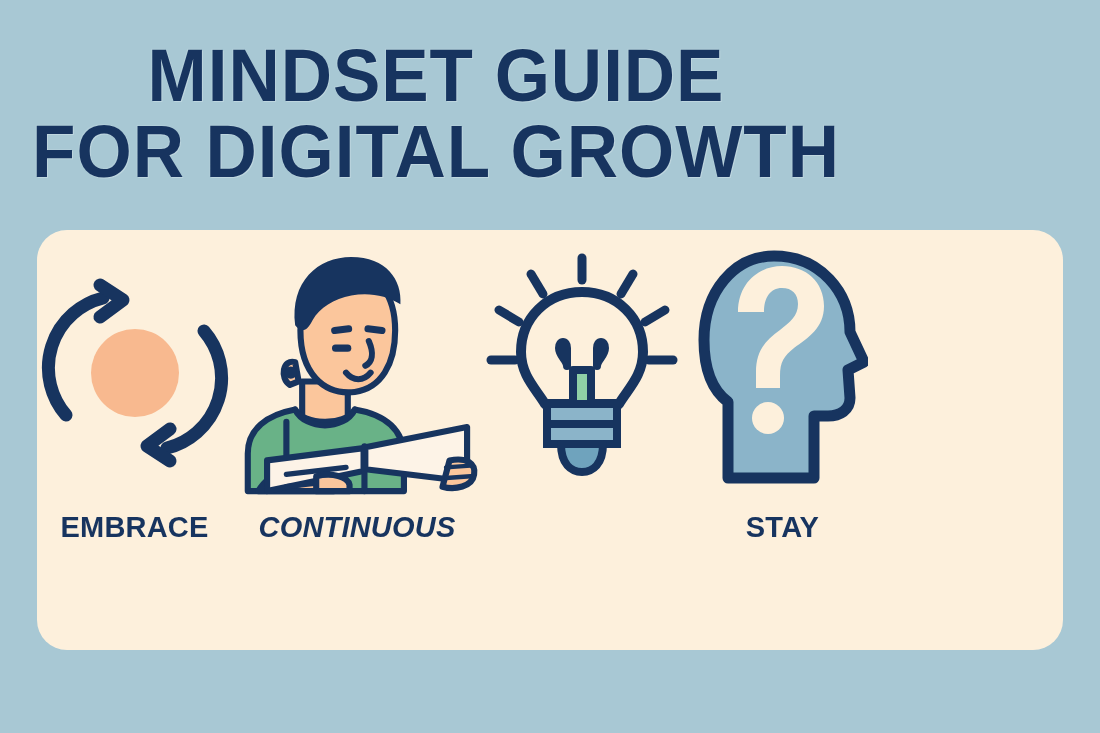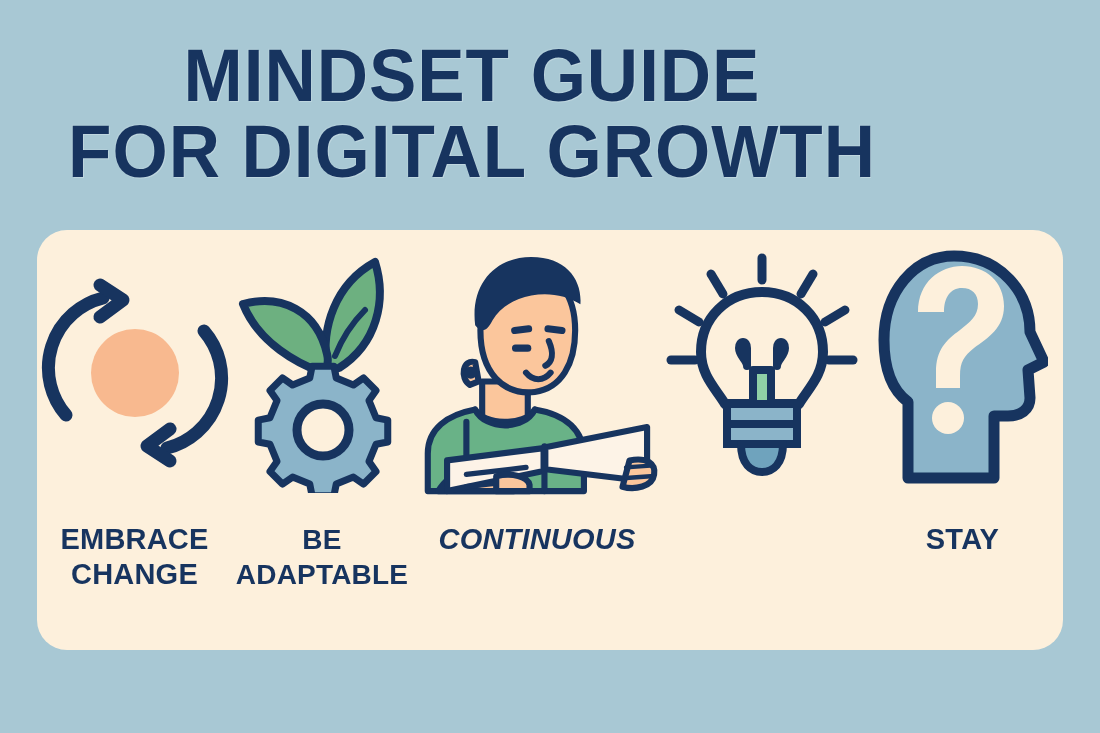--- a/index.html
+++ b/index.html
@@ -22,21 +22,20 @@
   }
 
   
   .title-block {
     position: absolute;
     top: 38px;
     left: 0;
     width: 872px;
     text-align: center;
     user-select: none;
-    margin-left: 36px;
   }
   .title-line {
     display: block;
     color: #17345f;
     font-family: "Liberation Sans", sans-serif;
     font-weight: bold;
     font-size: 74px;
     line-height: 76px;
     letter-spacing: 1px;
     text-transform: uppercase;
@@ -91,21 +90,20 @@
     color: #17345f;
     font-family: "Liberation Sans", sans-serif;
     font-weight: bold;
     font-size: 29px;
     line-height: 35px;
     letter-spacing: 0.2px;
     text-align: center;
     text-transform: uppercase;
     user-select: none;
     padding: 0 4px;
-    margin-top: 12px;
   }
   .caption.narrow { font-size: 28px; }
 </style>
 </head>
 <body>
 
 <div class="poster">
 
   <div class="title-block">
     <span class="title-line">MINDSET GUIDE</span>
@@ -123,61 +121,23 @@
           <g fill="none" stroke="#17345f" stroke-width="13" stroke-linecap="round">
             <path d="M 26 152 A 72 72 0 0 1 63 35"></path>
             <path d="M 164 68 A 72 72 0 0 1 127 185"></path>
           </g>
           <path d="M 60 22 L 83 37 L 60 54" fill="none" stroke="#17345f" stroke-width="13" stroke-linecap="round" stroke-linejoin="round"></path>
           <path d="M 130 198 L 107 183 L 130 166" fill="none" stroke="#17345f" stroke-width="13" stroke-linecap="round" stroke-linejoin="round"></path>
         </svg>
       </div>
       <div class="caption">
         <span>EMBRACE</span><br>
-        <span>CHANGE</span>
-      </div>
-    </div>
-
-    <div class="col col-adaptable">
-      <div class="art">
-        <svg width="175" height="245" viewBox="0 0 175 245">
-
-          <g>
-            <path d="M 92 118 C 86 80 100 36 140 14 C 152 52 142 96 104 120 C 100 122 94 122 92 118 Z" fill="#6db080" stroke="#17345f" stroke-width="8" stroke-linejoin="round"></path>
-            <path d="M 100 108 C 108 88 118 74 130 62" fill="none" stroke="#17345f" stroke-width="6" stroke-linecap="round"></path>
-          </g>
-
-          <g>
-            <path d="M 86 124 C 64 116 24 96 8 56 C 46 46 82 62 92 106 C 94 114 92 124 86 124 Z" fill="#6db080" stroke="#17345f" stroke-width="8" stroke-linejoin="round"></path>
-          </g>
-
-          <path d="M 88 124 L 88 140" fill="none" stroke="#17345f" stroke-width="9" stroke-linecap="round"></path>
-
-          <g transform="translate(88,176)">
-            <path d="
-              M -14 -68 L 14 -68 L 17 -53
-              L 39 -44 L 52 -53 L 68 -37
-              L 59 -24 L 68 -2 L 83 1
-              L 83 29 L 68 32 L 59 54
-              L 68 67 L 52 83 L 39 74
-              L 17 83 L 14 98 L -14 98
-              L -17 83 L -39 74 L -52 83
-              L -68 67 L -59 54 L -68 32
-              L -83 29 L -83 1 L -68 -2
-              L -59 -24 L -68 -37 L -52 -53
-              L -39 -44 L -17 -53 Z" fill="#8bb4c9" stroke="#17345f" stroke-width="9" stroke-linejoin="round" transform="scale(0.78) translate(0,-6)"></path>
-            <circle cx="0" cy="6" r="26" fill="#fdf0dc" stroke="#17345f" stroke-width="9"></circle>
-          </g>
-        </svg>
-      </div>
-      <div class="caption narrow">
-        <span>BE</span><br>
-        <span>ADAPTABLE</span>
-      </div>
-    </div>
+      </div>
+    </div>
+
 
     <div class="col col-learning">
       <div class="art">
         <svg width="285" height="275" viewBox="0 0 285 275">
 
           <path d="M 72 128 C 58 124 54 146 66 154 L 76 150 Z" fill="#fbc69c" stroke="#17345f" stroke-width="7" stroke-linejoin="round"></path>
           <circle cx="67" cy="140" r="7" fill="#17345f"></circle>
 
           <path d="M 80 150 L 80 196 L 132 196 L 132 150 Z" fill="#fbc69c" stroke="#17345f" stroke-width="7" stroke-linejoin="round"></path>
 

